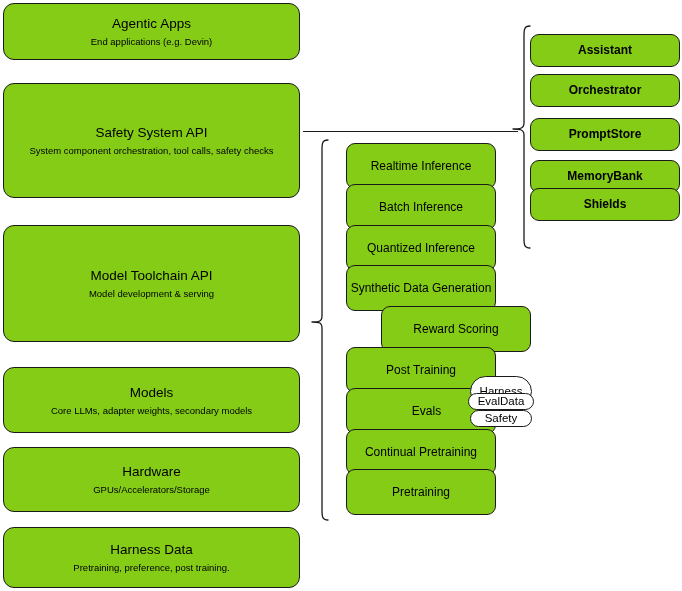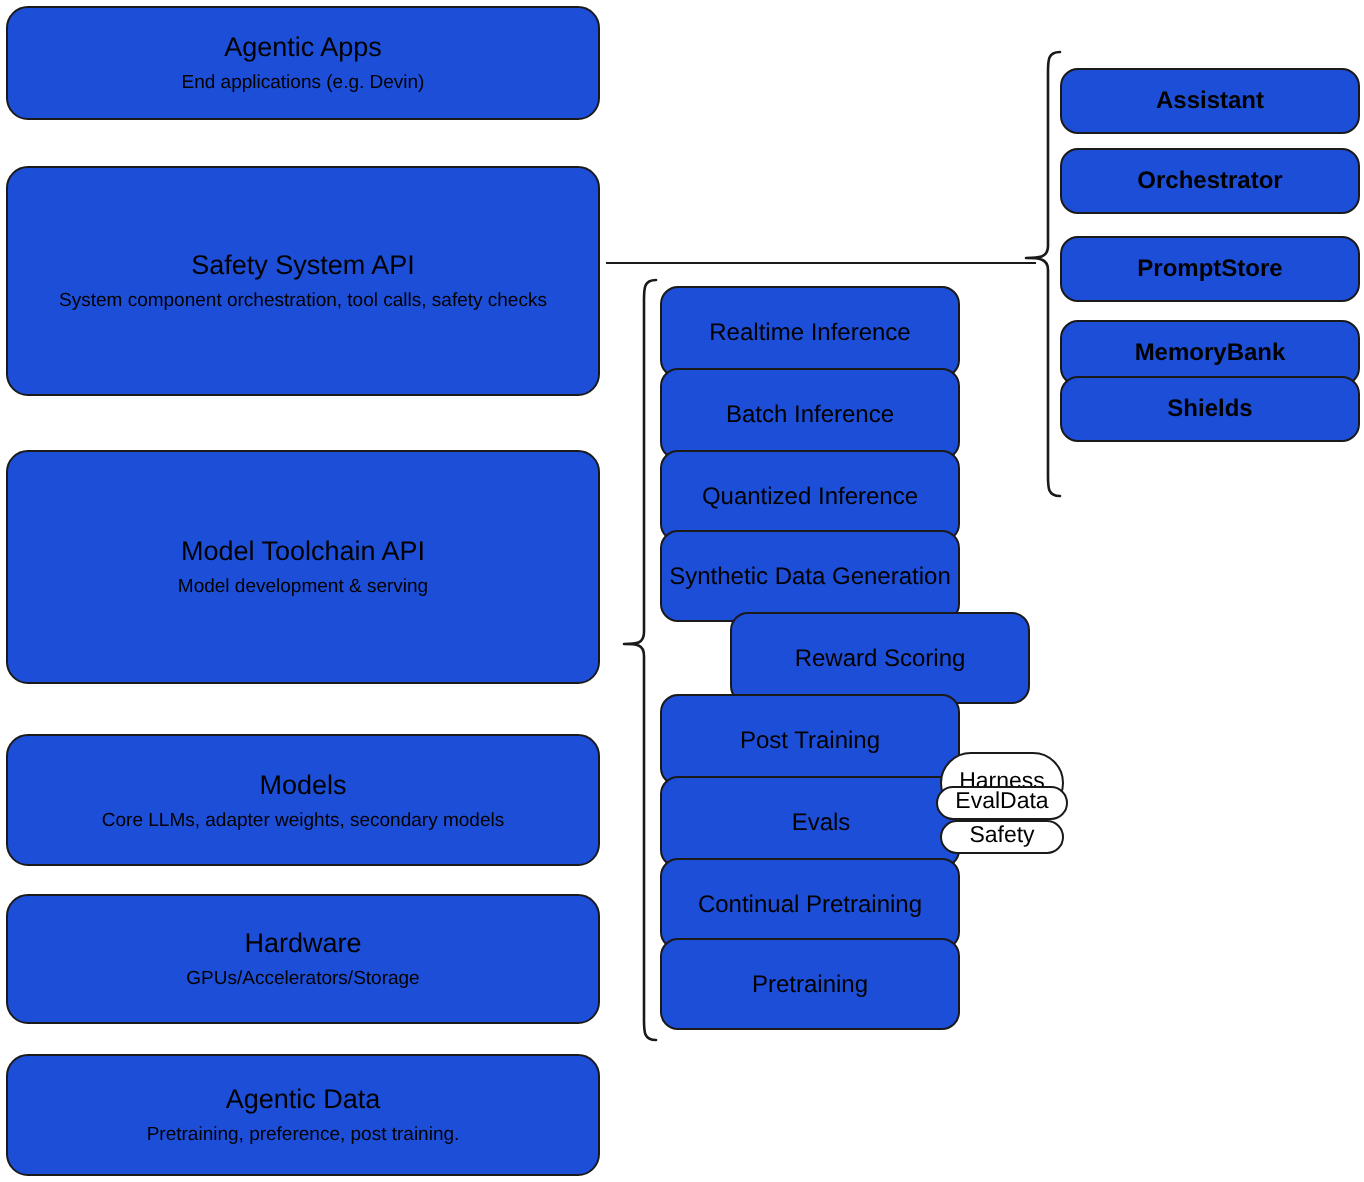--- a/index.html
+++ b/index.html
@@ -20,21 +20,21 @@
     left: 0; top: 0;
     width: 682px;
     height: 591px;
   }
 
   
   .node {
     position: absolute;
     box-sizing: border-box;
     border: 1.3px solid #1a1a1a;
-    background: #1d4ed8;
+    background: #84cc16;
     display: flex;
     flex-direction: column;
     align-items: center;
     justify-content: center;
     text-align: center;
   }
   .node .title {
     font-size: 13.5px;
     line-height: 17px;
     color: #000;
@@ -50,21 +50,21 @@
 
   
   .left-node {
     left: 3px;
     width: 297px;
     border-radius: 11px;
   }
 
   
   .mid-node {
-    left: 330px;
+    left: 346px;
     width: 150px;
     height: 46px;
     border-radius: 9px;
   }
   .mid-node .title { font-size: 12px; }
 
   
   .right-node {
     left: 530px;
     width: 150px;
@@ -135,21 +135,21 @@
     <div class="title">Models</div>
     <div class="subtitle">Core LLMs, adapter weights, secondary models</div>
   </div>
 
   <div class="node left-node" style="top:447px; height:65px;">
     <div class="title">Hardware</div>
     <div class="subtitle">GPUs/Accelerators/Storage</div>
   </div>
 
   <div class="node left-node" style="top:527px; height:61px;">
-    <div class="title">Agentic Data</div>
+    <div class="title">Harness Data</div>
     <div class="subtitle">Pretraining, preference, post training.</div>
   </div>
 
   <div class="connector" style="left:303px; top:131px; width:215px;"></div>
 
   <svg class="brace" style="left:310px; top:138px;" width="24" height="386" viewBox="0 0 24 386">
     <path d="M 18 2
              C 12 2, 12 6, 12 12
              L 12 178
              C 12 184, 8 184, 2 184

